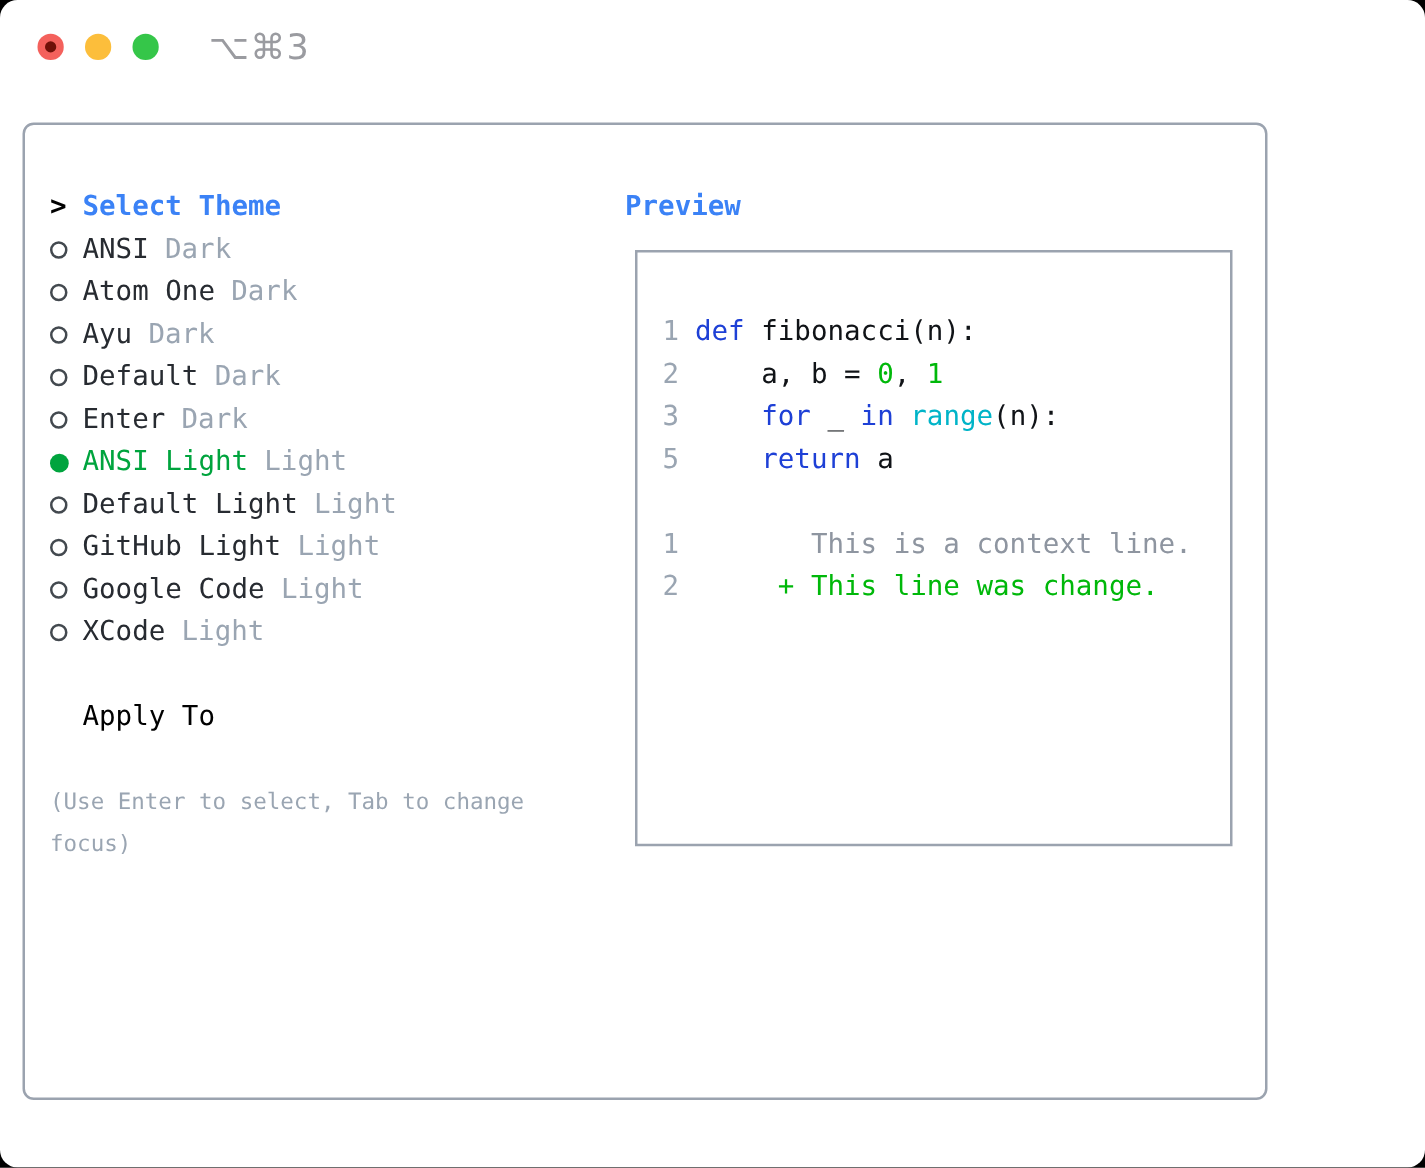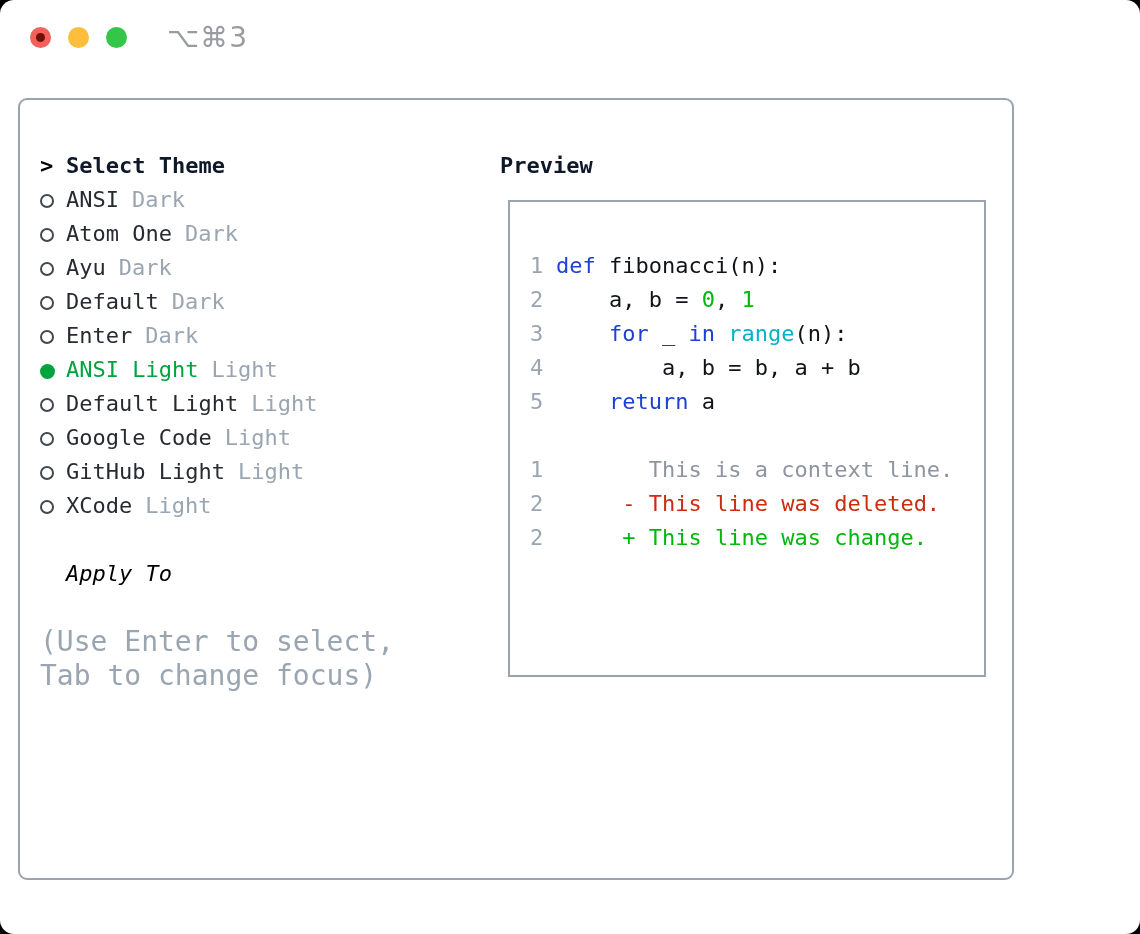--- a/index.html
+++ b/index.html
@@ -24,27 +24,27 @@
     position:absolute;left:18px;top:98px;width:996px;height:782px;
     box-sizing:border-box;border:2px solid var(--border-gray);border-radius:9px;
     background:#fff;
   }
   .row{height:34px;line-height:34px;font-size:22px;white-space:pre;}
   .marker{display:inline-block;width:26px;}
   .prompt{font-weight:bold;color:#000;}
   .circle{display:inline-block;box-sizing:border-box;width:14px;height:14px;border-radius:50%;
           border:2.5px solid #43494f;vertical-align:-1px;}
   .circle.filled{border:0;background:var(--selected-green);width:15px;height:15px;vertical-align:-1.5px;}
-  .bold-head{font-weight:bold;color:#0f172a;}
+  .bold-head{font-weight:bold;color:#3b82f6;}
   .item-name{color:#272b31;}
   .item-name.sel{color:var(--selected-green);}
   .item-tag{color:var(--muted-gray);margin-left:13px;margin-top:17px;}
   .left-col{position:absolute;left:20px;top:49px;width:420px;}
   .spacer{height:34px;}
-  .help{width:392px;font-size:28px;line-height:34px;color:var(--muted-gray);white-space:normal;}
+  .help{width:392px;font-size:18px;line-height:34px;color:var(--muted-gray);white-space:normal;}
   
   .preview-title{position:absolute;left:480px;top:49px;}
   .preview-box{
     position:absolute;left:488px;top:100px;width:478px;height:477px;
     box-sizing:border-box;border:2px solid var(--border-gray);
     padding:47px 0 0 20px;overflow:hidden;background:#fff;
   }
   .codeline{height:34px;line-height:34px;font-size:22px;white-space:pre;}
   .ln{display:inline-block;width:26px;color:var(--muted-gray);}
   .pl{color:#101317;}
@@ -74,42 +74,40 @@
     <div class="left-col">
       <div class="row"><span class="marker prompt">&gt;</span><span class="bold-head">Select Theme</span></div>
       <div id="theme-list">
           <div class="row"><span class="marker"><span class="circle"></span></span><span class="item-name">ANSI</span><span class="item-tag">Dark</span></div>
           <div class="row"><span class="marker"><span class="circle"></span></span><span class="item-name">Atom One</span><span class="item-tag">Dark</span></div>
           <div class="row"><span class="marker"><span class="circle"></span></span><span class="item-name">Ayu</span><span class="item-tag">Dark</span></div>
           <div class="row"><span class="marker"><span class="circle"></span></span><span class="item-name">Default</span><span class="item-tag">Dark</span></div>
           <div class="row"><span class="marker"><span class="circle"></span></span><span class="item-name">Enter</span><span class="item-tag">Dark</span></div>
           <div class="row"><span class="marker"><span class="circle filled"></span></span><span class="item-name sel">ANSI Light</span><span class="item-tag">Light</span></div>
           <div class="row"><span class="marker"><span class="circle"></span></span><span class="item-name">Default Light</span><span class="item-tag">Light</span></div>
+          <div class="row"><span class="marker"><span class="circle"></span></span><span class="item-name">GitHub Light</span><span class="item-tag">Light</span></div>
           <div class="row"><span class="marker"><span class="circle"></span></span><span class="item-name">Google Code</span><span class="item-tag">Light</span></div>
-          <div class="row"><span class="marker"><span class="circle"></span></span><span class="item-name">GitHub Light</span><span class="item-tag">Light</span></div>
           <div class="row"><span class="marker"><span class="circle"></span></span><span class="item-name">XCode</span><span class="item-tag">Light</span></div>
         </div>
       <div class="spacer"></div>
-      <div class="row"><span class="marker"> </span><span class="bold-plain item-name" style="color:#000;font-style:italic;">Apply To</span></div>
+      <div class="row"><span class="marker"> </span><span class="bold-plain item-name" style="color:#000;">Apply To</span></div>
       <div class="spacer"></div>
       <div class="help">(Use Enter to select, Tab to change focus)</div>
     </div>
 
     <div class="preview-title row bold-head">Preview</div>
 
     <div class="preview-box">
       <div id="code-block">
           <div class="codeline"><span class="ln">1</span><span class="kw">def</span><span class="pl"> fibonacci(n):</span></div>
           <div class="codeline"><span class="ln">2</span><span class="pl">    a, b = </span><span class="num">0</span><span class="pl">, </span><span class="num">1</span></div>
           <div class="codeline"><span class="ln">3</span><span class="pl">    </span><span class="kw">for</span><span class="pl"> _ </span><span class="kw">in</span><span class="pl"> </span><span class="bi">range</span><span class="pl">(n):</span></div>
-          <div class="codeline"><span class="ln">4</span><span class="pl">        a, b = b, a + b</span></div>
           <div class="codeline"><span class="ln">5</span><span class="pl">    </span><span class="kw">return</span><span class="pl"> a</span></div>
         </div>
       <div class="spacer"></div>
       <div id="diff-block">
           <div class="codeline"><span class="ln">1</span><span class="ctx">       This is a context line.</span></div>
-          <div class="codeline"><span class="ln">2</span><span class="pl">     </span><span class="del">- This line was deleted.</span></div>
           <div class="codeline"><span class="ln">2</span><span class="pl">     </span><span class="add">+ This line was change.</span></div>
         </div>
     </div>
 
   </div>
 </div>
 
 </body></html>

